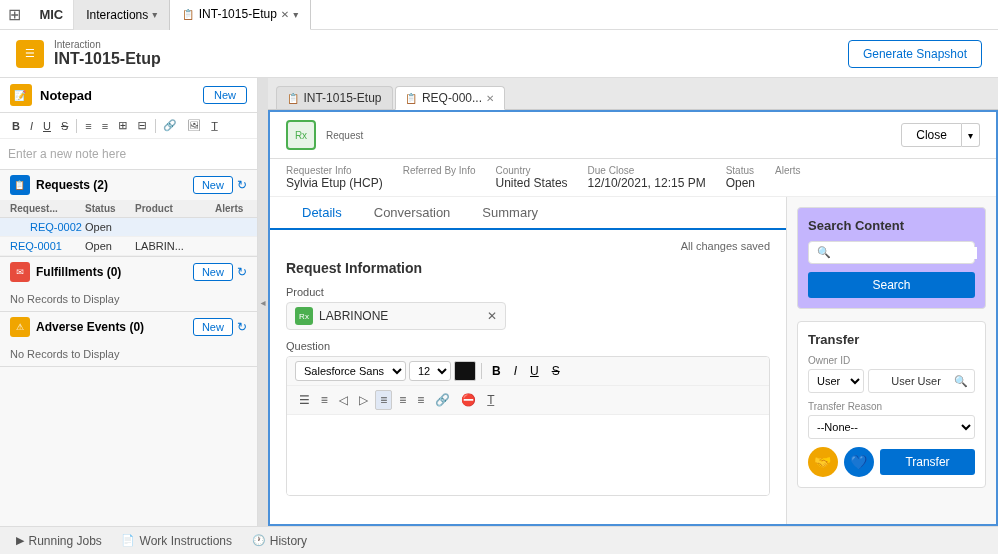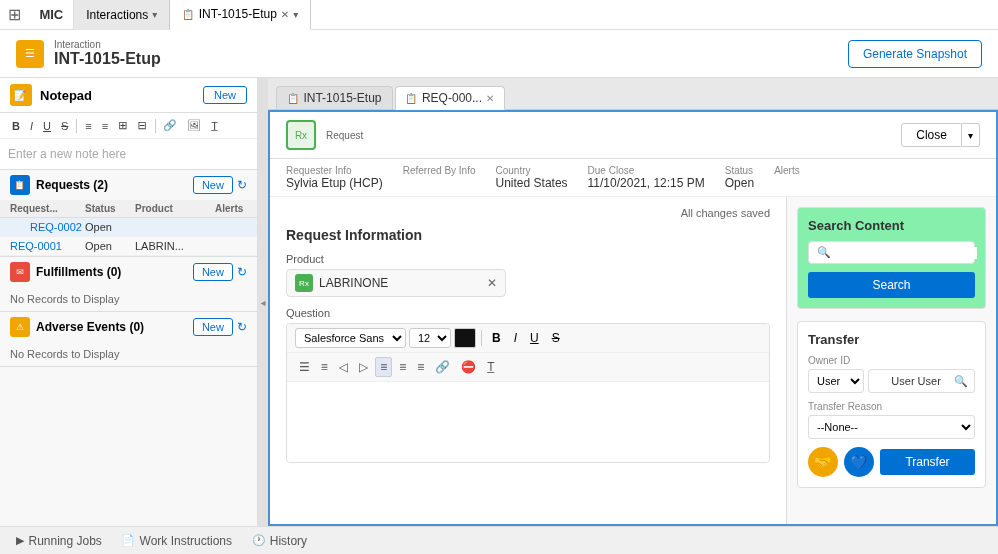--- a/index.html
+++ b/index.html
@@ -147,36 +147,41 @@
         <div>
           <div style="font-size:10px;color:#888;">Referred By Info</div>
           <div style="font-size:12px;color:#333;"></div>
         </div>
         <div>
           <div style="font-size:10px;color:#888;">Country</div>
           <div style="font-size:12px;color:#333;font-weight:500;">United States</div>
         </div>
         <div>
           <div style="font-size:10px;color:#888;">Due Close</div>
-          <div style="font-size:12px;color:#333;font-weight:500;">11/10/2021, 12:15 PM</div>
+          <div style="font-size:12px;color:#333;font-weight:500;">12/10/2021, 12:15 PM</div>
         </div>
         <div>
           <div style="font-size:10px;color:#888;">Status</div>
           <div style="font-size:12px;color:#333;font-weight:500;">Open</div>
         </div>
         <div>
           <div style="font-size:10px;color:#888;">Alerts</div>
           <div style="font-size:12px;color:#333;"></div>
         </div>
       </div>
 
       <div style="flex:1;display:flex;overflow:hidden;">
 
         <div style="flex:1;display:flex;flex-direction:column;overflow:hidden;">
 
+          <div style="display:flex;border-bottom:2px solid #0070d2;padding:0 16px;background:#fff;">
+            <div style="padding:8px 16px;cursor:pointer;color:#0070d2;font-size:13px;border-bottom:2px solid #0070d2;margin-bottom:-2px;font-weight:500;">Details</div>
+            <div style="padding:8px 16px;cursor:pointer;color:#666;font-size:13px;border-bottom:2px solid transparent;margin-bottom:-2px;">Conversation</div>
+            <div style="padding:8px 16px;cursor:pointer;color:#666;font-size:13px;border-bottom:2px solid transparent;margin-bottom:-2px;">Summary</div>
+          </div>
 
           <div style="flex:1;overflow-y:auto;padding:10px 16px;background:#fff;">
             <div style="text-align:right;color:#666;font-size:11px;margin-bottom:8px;">All changes saved</div>
             <div style="font-size:14px;font-weight:bold;color:#333;margin-bottom:10px;">Request Information</div>
 
             <div style="margin-bottom:10px;">
               <div style="font-size:11px;color:#555;margin-bottom:4px;">Product</div>
               <div style="display:flex;align-items:center;background:#f8f8f8;border:1px solid #ddd;border-radius:4px;padding:4px 8px;width:220px;gap:6px;">
                 <div style="width:18px;height:18px;background:#4caf50;border-radius:3px;display:flex;align-items:center;justify-content:center;color:white;font-size:8px;">Rx</div>
                 <span style="flex:1;font-size:12px;color:#333;">LABRINONE</span>
@@ -217,21 +222,21 @@
                 </div>
 
                 <div style="min-height:80px;background:white;padding:6px;"></div>
               </div>
             </div>
           </div>
         </div>
 
         <div style="width:210px;background:#f8f8f8;border-left:1px solid #ddd;padding:10px;display:flex;flex-direction:column;gap:12px;overflow-y:auto;">
 
-          <div style="background:#86efac;border:1px solid #ddd;border-radius:4px;padding:10px;">
+          <div style="background:#c4b5fd;border:1px solid #ddd;border-radius:4px;padding:10px;">
             <div style="font-weight:bold;font-size:13px;margin-bottom:8px;color:#333;">Search Content</div>
             <div style="display:flex;align-items:center;border:1px solid #ddd;border-radius:4px;padding:4px 8px;background:white;margin-bottom:8px;">
               <span style="color:#888;margin-right:4px;font-size:11px;">🔍</span>
               <input type="text" style="border: none; outline: none; flex: 1 1 0%; font-size: 11px;">
             </div>
             <button style="width:100%;padding:6px;background:#0070d2;color:white;border:none;border-radius:3px;cursor:pointer;font-size:12px;">Search</button>
           </div>
 
           <div style="background:white;border:1px solid #ddd;border-radius:4px;padding:10px;">
             <div style="font-weight:bold;font-size:13px;margin-bottom:8px;color:#333;">Transfer</div>

